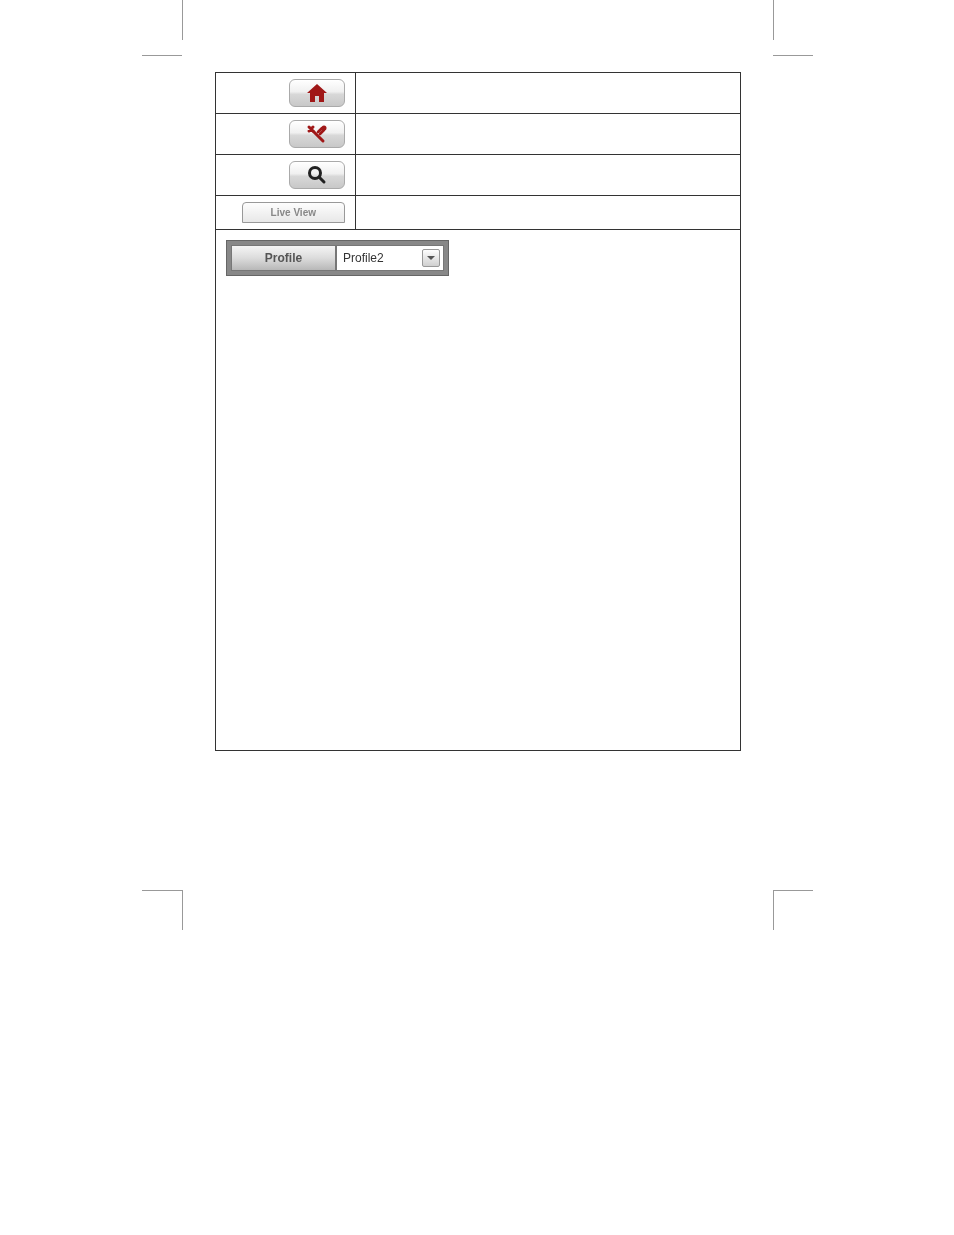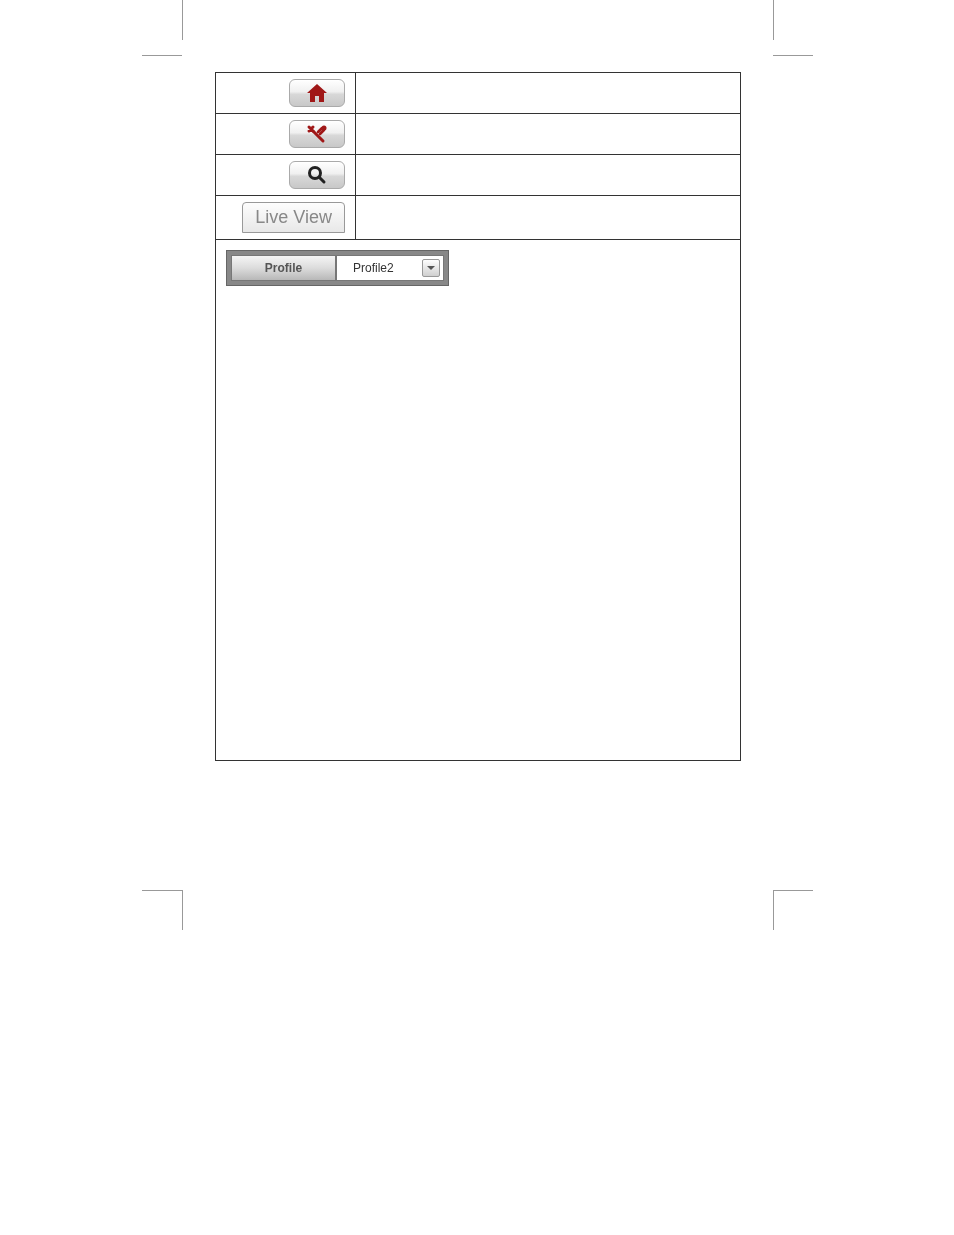--- a/index.html
+++ b/index.html
@@ -58,27 +58,27 @@
       border: 1px solid #aaa;
       display: flex;
       align-items: center;
       justify-content: center;
       cursor: pointer;
       box-shadow: inset 0 1px 0 rgba(255,255,255,0.8);
     }
     
     .tab-button {
       display: inline-block;
-      padding: 4px 12px;
+      padding: 4px 28px;
       border: 1px solid #999;
       border-radius: 4px 4px 0 0;
       background: linear-gradient(to bottom, #fdfdfd 0%, #e8e8e8 100%);
       color: #888;
-      font-weight: normal;
-      font-size: 18px;
+      font-weight: bold;
+      font-size: 10px;
       cursor: pointer;
     }
     
     .settings-panel {
       background: #888;
       padding: 4px;
       display: inline-block;
       margin-top: 4px;
       border: 1px solid #666;
     }
@@ -112,21 +112,20 @@
       align-items: center;
       position: relative;
       cursor: pointer;
     }
     
     .dropdown-value {
       flex: 1;
       padding: 0 6px;
       font-size: 12px;
       color: #333;
-      margin-left: 10px;
     }
     
     .dropdown-arrow {
       width: 18px;
       height: 18px;
       margin-right: 3px;
       background: linear-gradient(to bottom, #fefefe, #d0d0d0);
       border: 1px solid #999;
       border-radius: 2px;
       display: flex;

